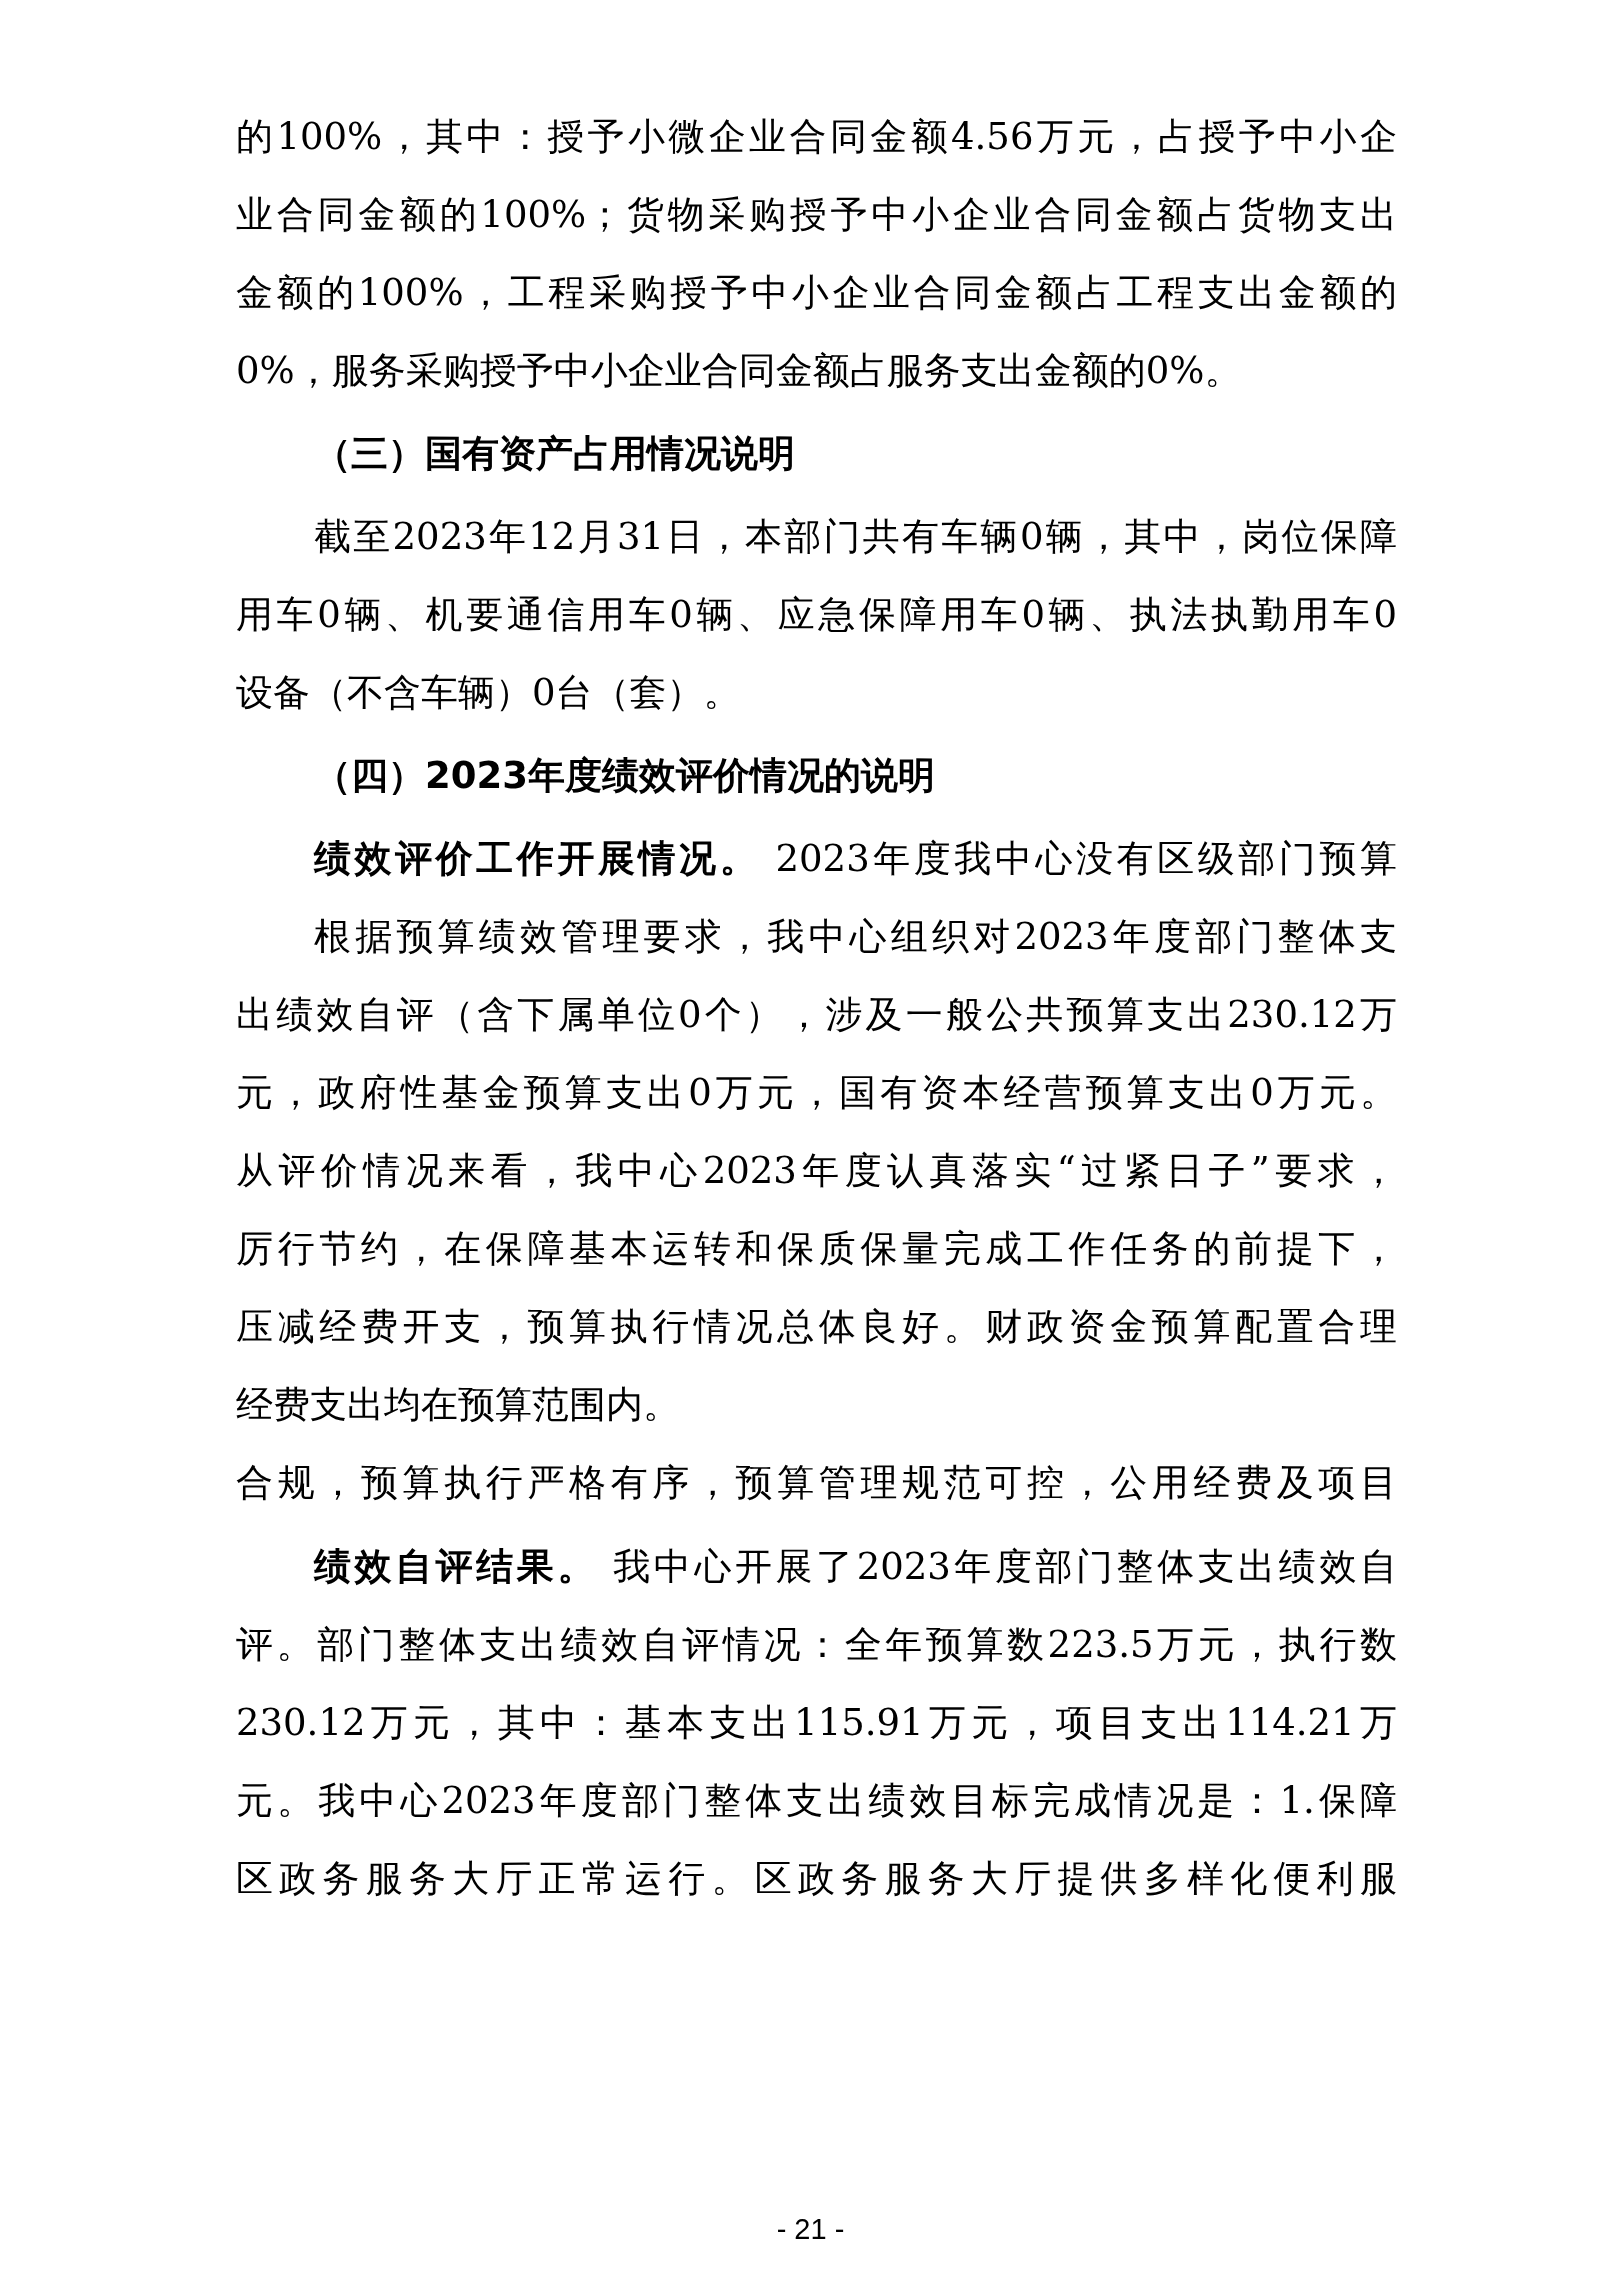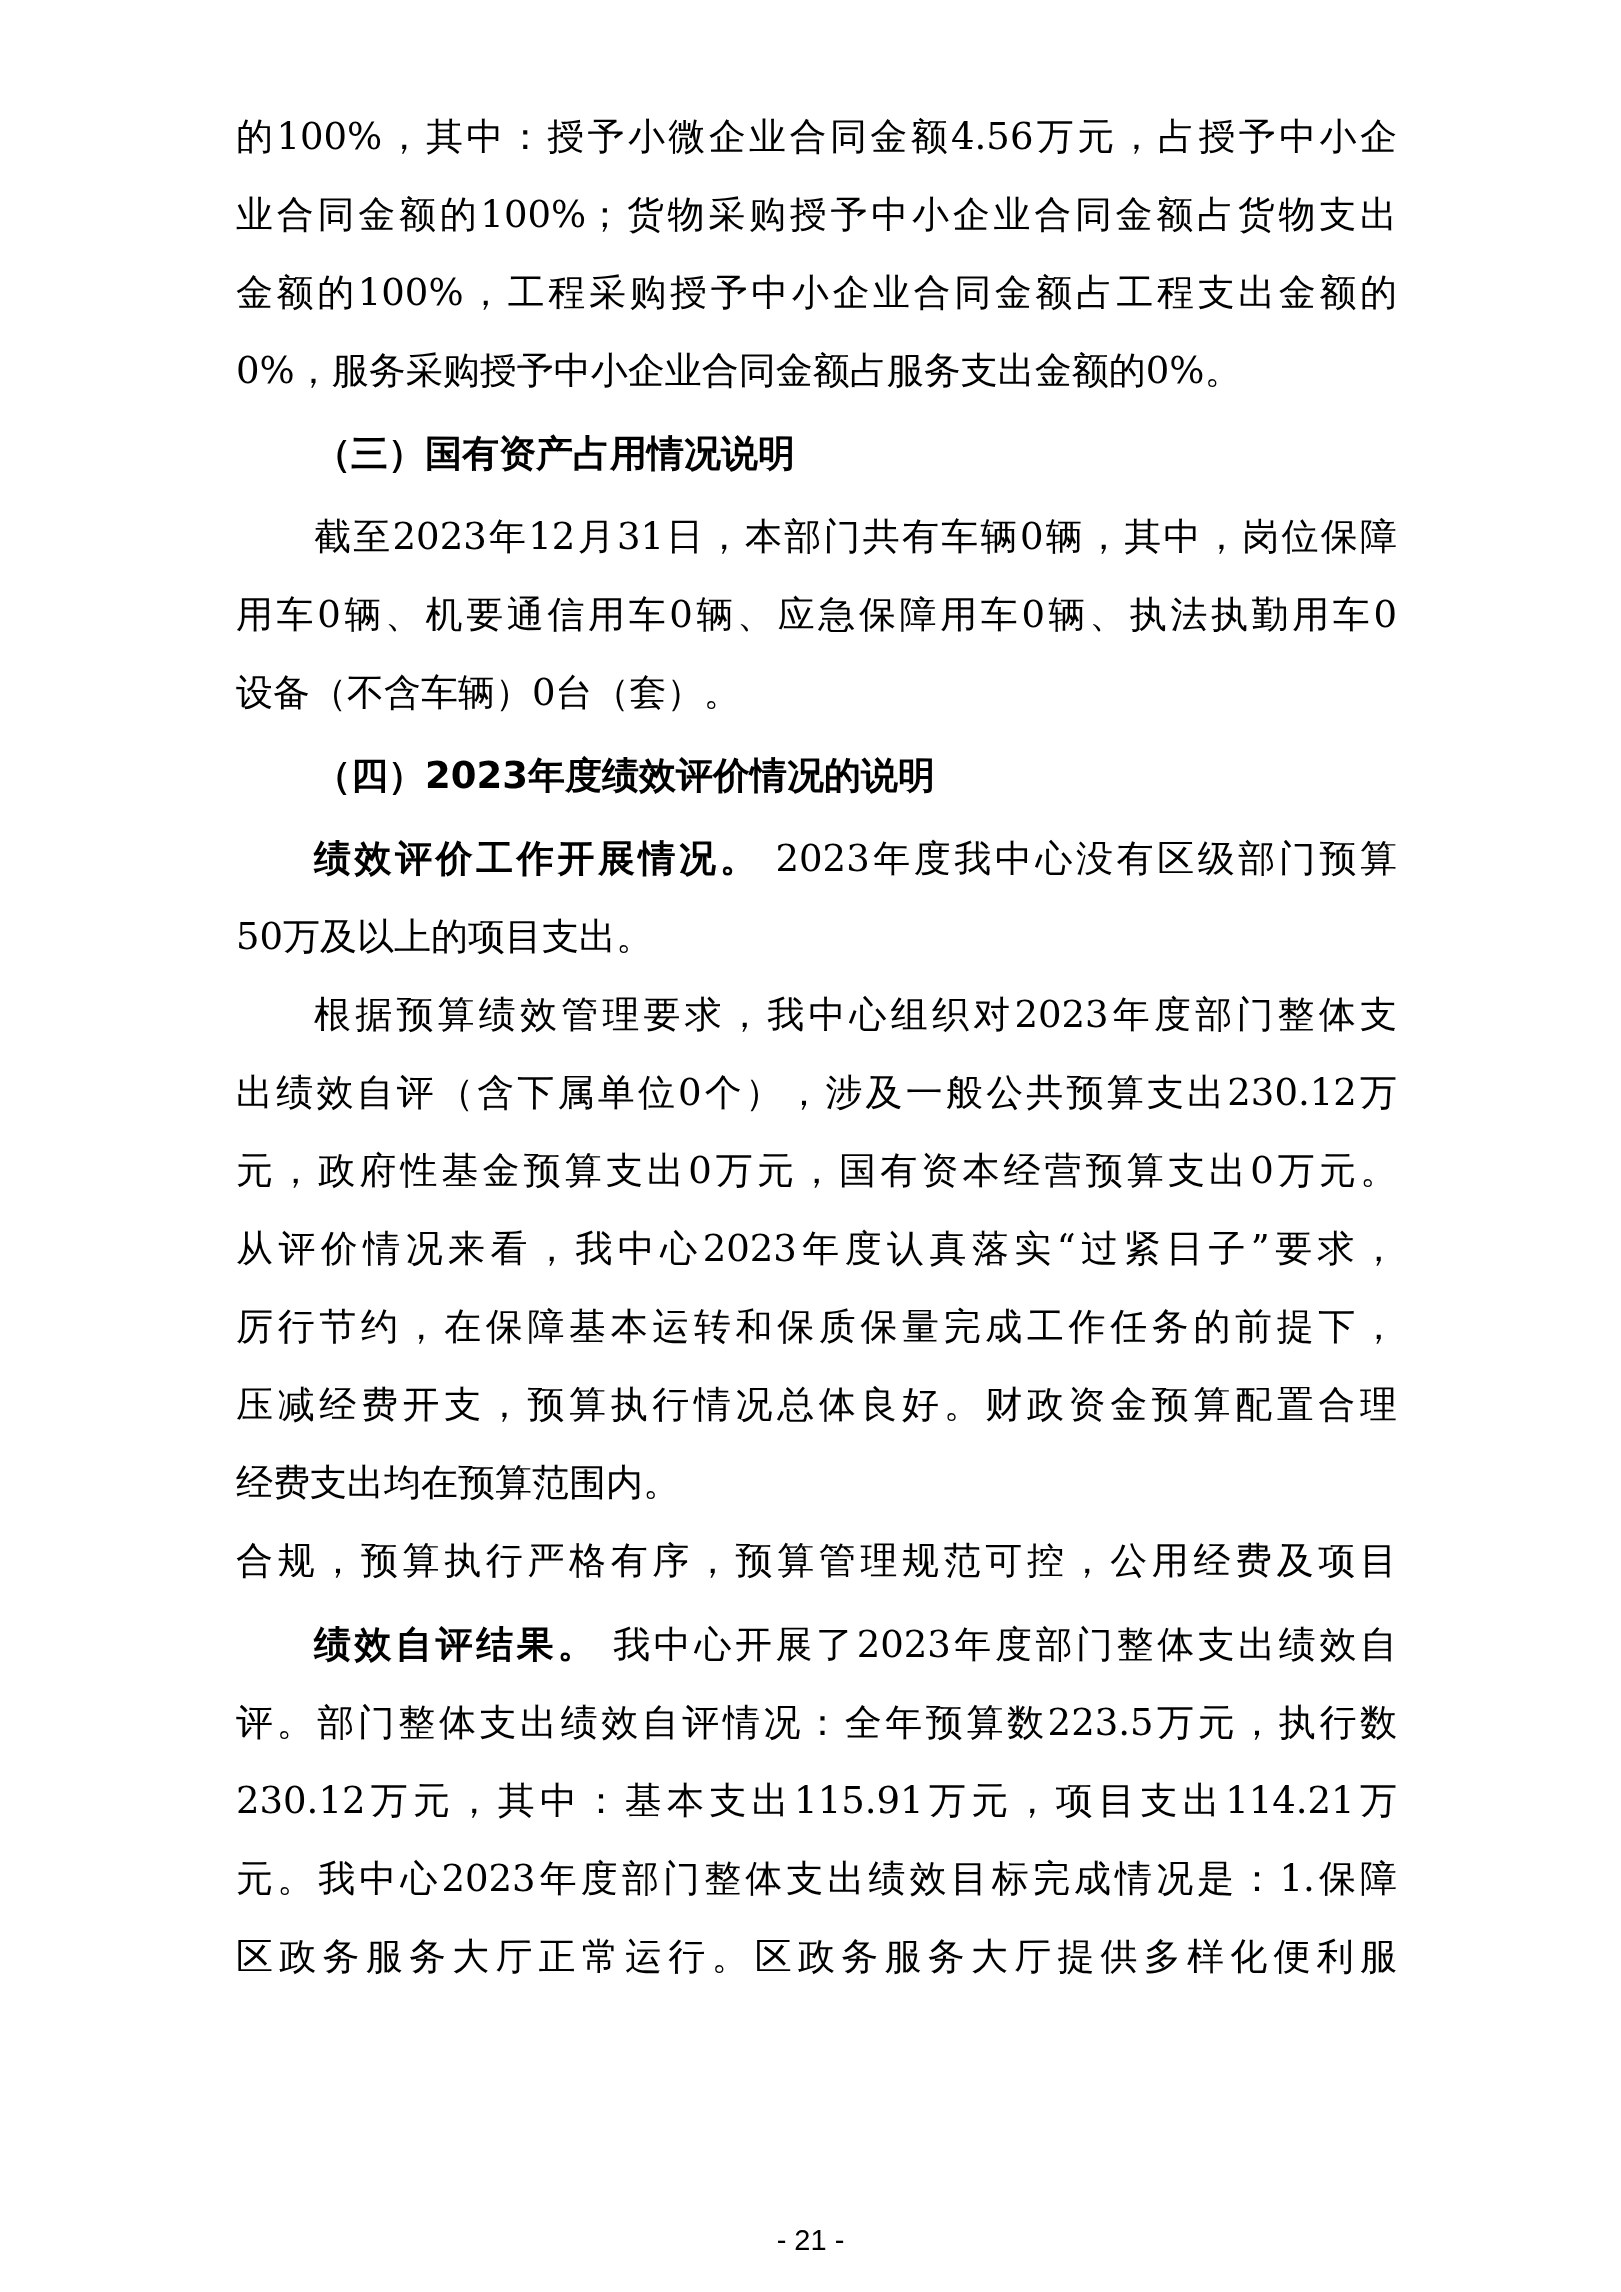--- a/index.html
+++ b/index.html
@@ -59,21 +59,20 @@
   }
   .page-number {
     position: absolute;
     left: 0;
     width: 1621px;
     top: 2213px;
     text-align: center;
     font-family: "Liberation Sans", "DejaVu Sans", sans-serif;
     font-size: 29px;
     color: #000000;
-    margin-top: 11px;
   }
 </style>
 </head>
 <body>
 
 <div class="page">
   <div class="body-text">
 
     <div class="line">的100%，其中：授予小微企业合同金额4.56万元，占授予中小企</div>
     <div class="line">业合同金额的100%；货物采购授予中小企业合同金额占货物支出</div>
@@ -82,21 +81,20 @@
 
     <div class="heading">（三）国有资产占用情况说明</div>
 
     <div class="line indent">截至2023年12月31日，本部门共有车辆0辆，其中，岗位保障</div>
     <div class="line">用车0辆、机要通信用车0辆、应急保障用车0辆、执法执勤用车0</div>
     <div class="line last">设备（不含车辆）0台（套）。</div>
 
     <div class="heading">（四）2023年度绩效评价情况的说明</div>
 
     <div class="line indent"><span class="lead">绩效评价工作开展情况。</span><span> 2023年度我中心没有区级部门预算</span></div>
-    <div class="line last">50万及以上的项目支出。</div>
 
     <div class="line indent">根据预算绩效管理要求，我中心组织对2023年度部门整体支</div>
     <div class="line">出绩效自评（含下属单位0个），涉及一般公共预算支出230.12万</div>
     <div class="line">元，政府性基金预算支出0万元，国有资本经营预算支出0万元。</div>
     <div class="line">从评价情况来看，我中心2023年度认真落实“过紧日子”要求，</div>
     <div class="line">厉行节约，在保障基本运转和保质保量完成工作任务的前提下，</div>
     <div class="line">压减经费开支，预算执行情况总体良好。财政资金预算配置合理</div>
     <div class="line last">经费支出均在预算范围内。</div>
     <div class="line">合规，预算执行严格有序，预算管理规范可控，公用经费及项目</div>
 

